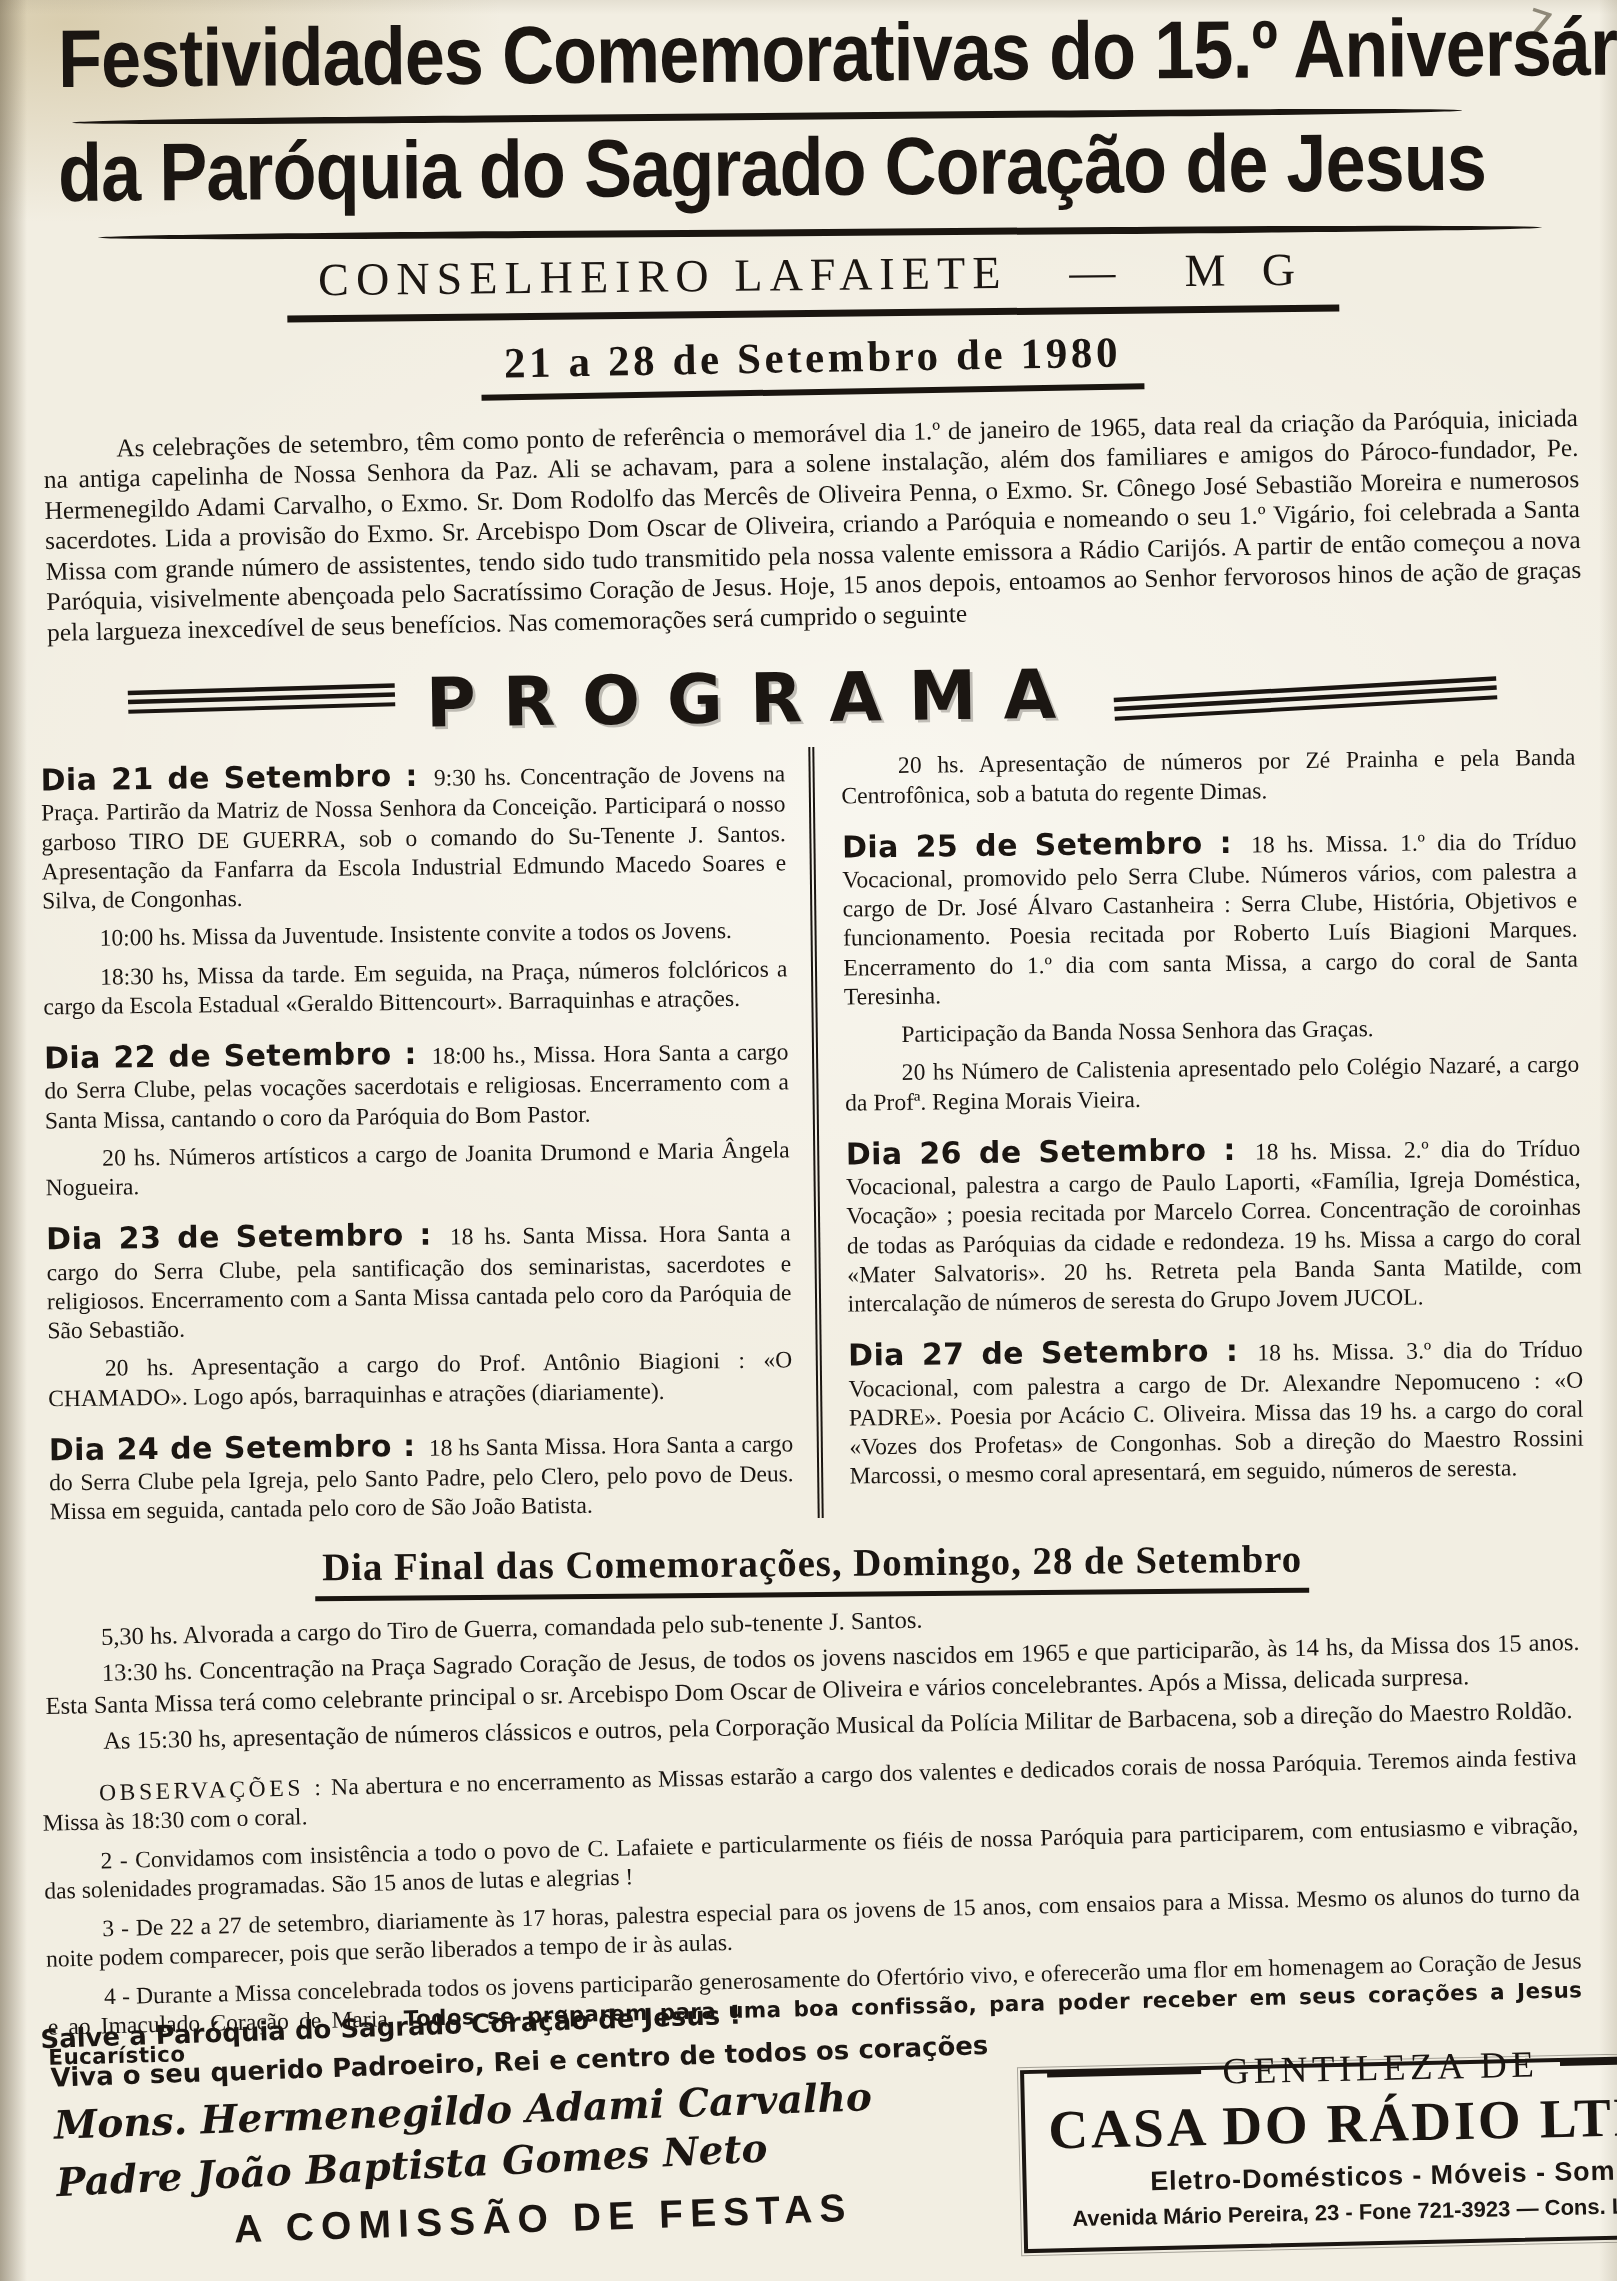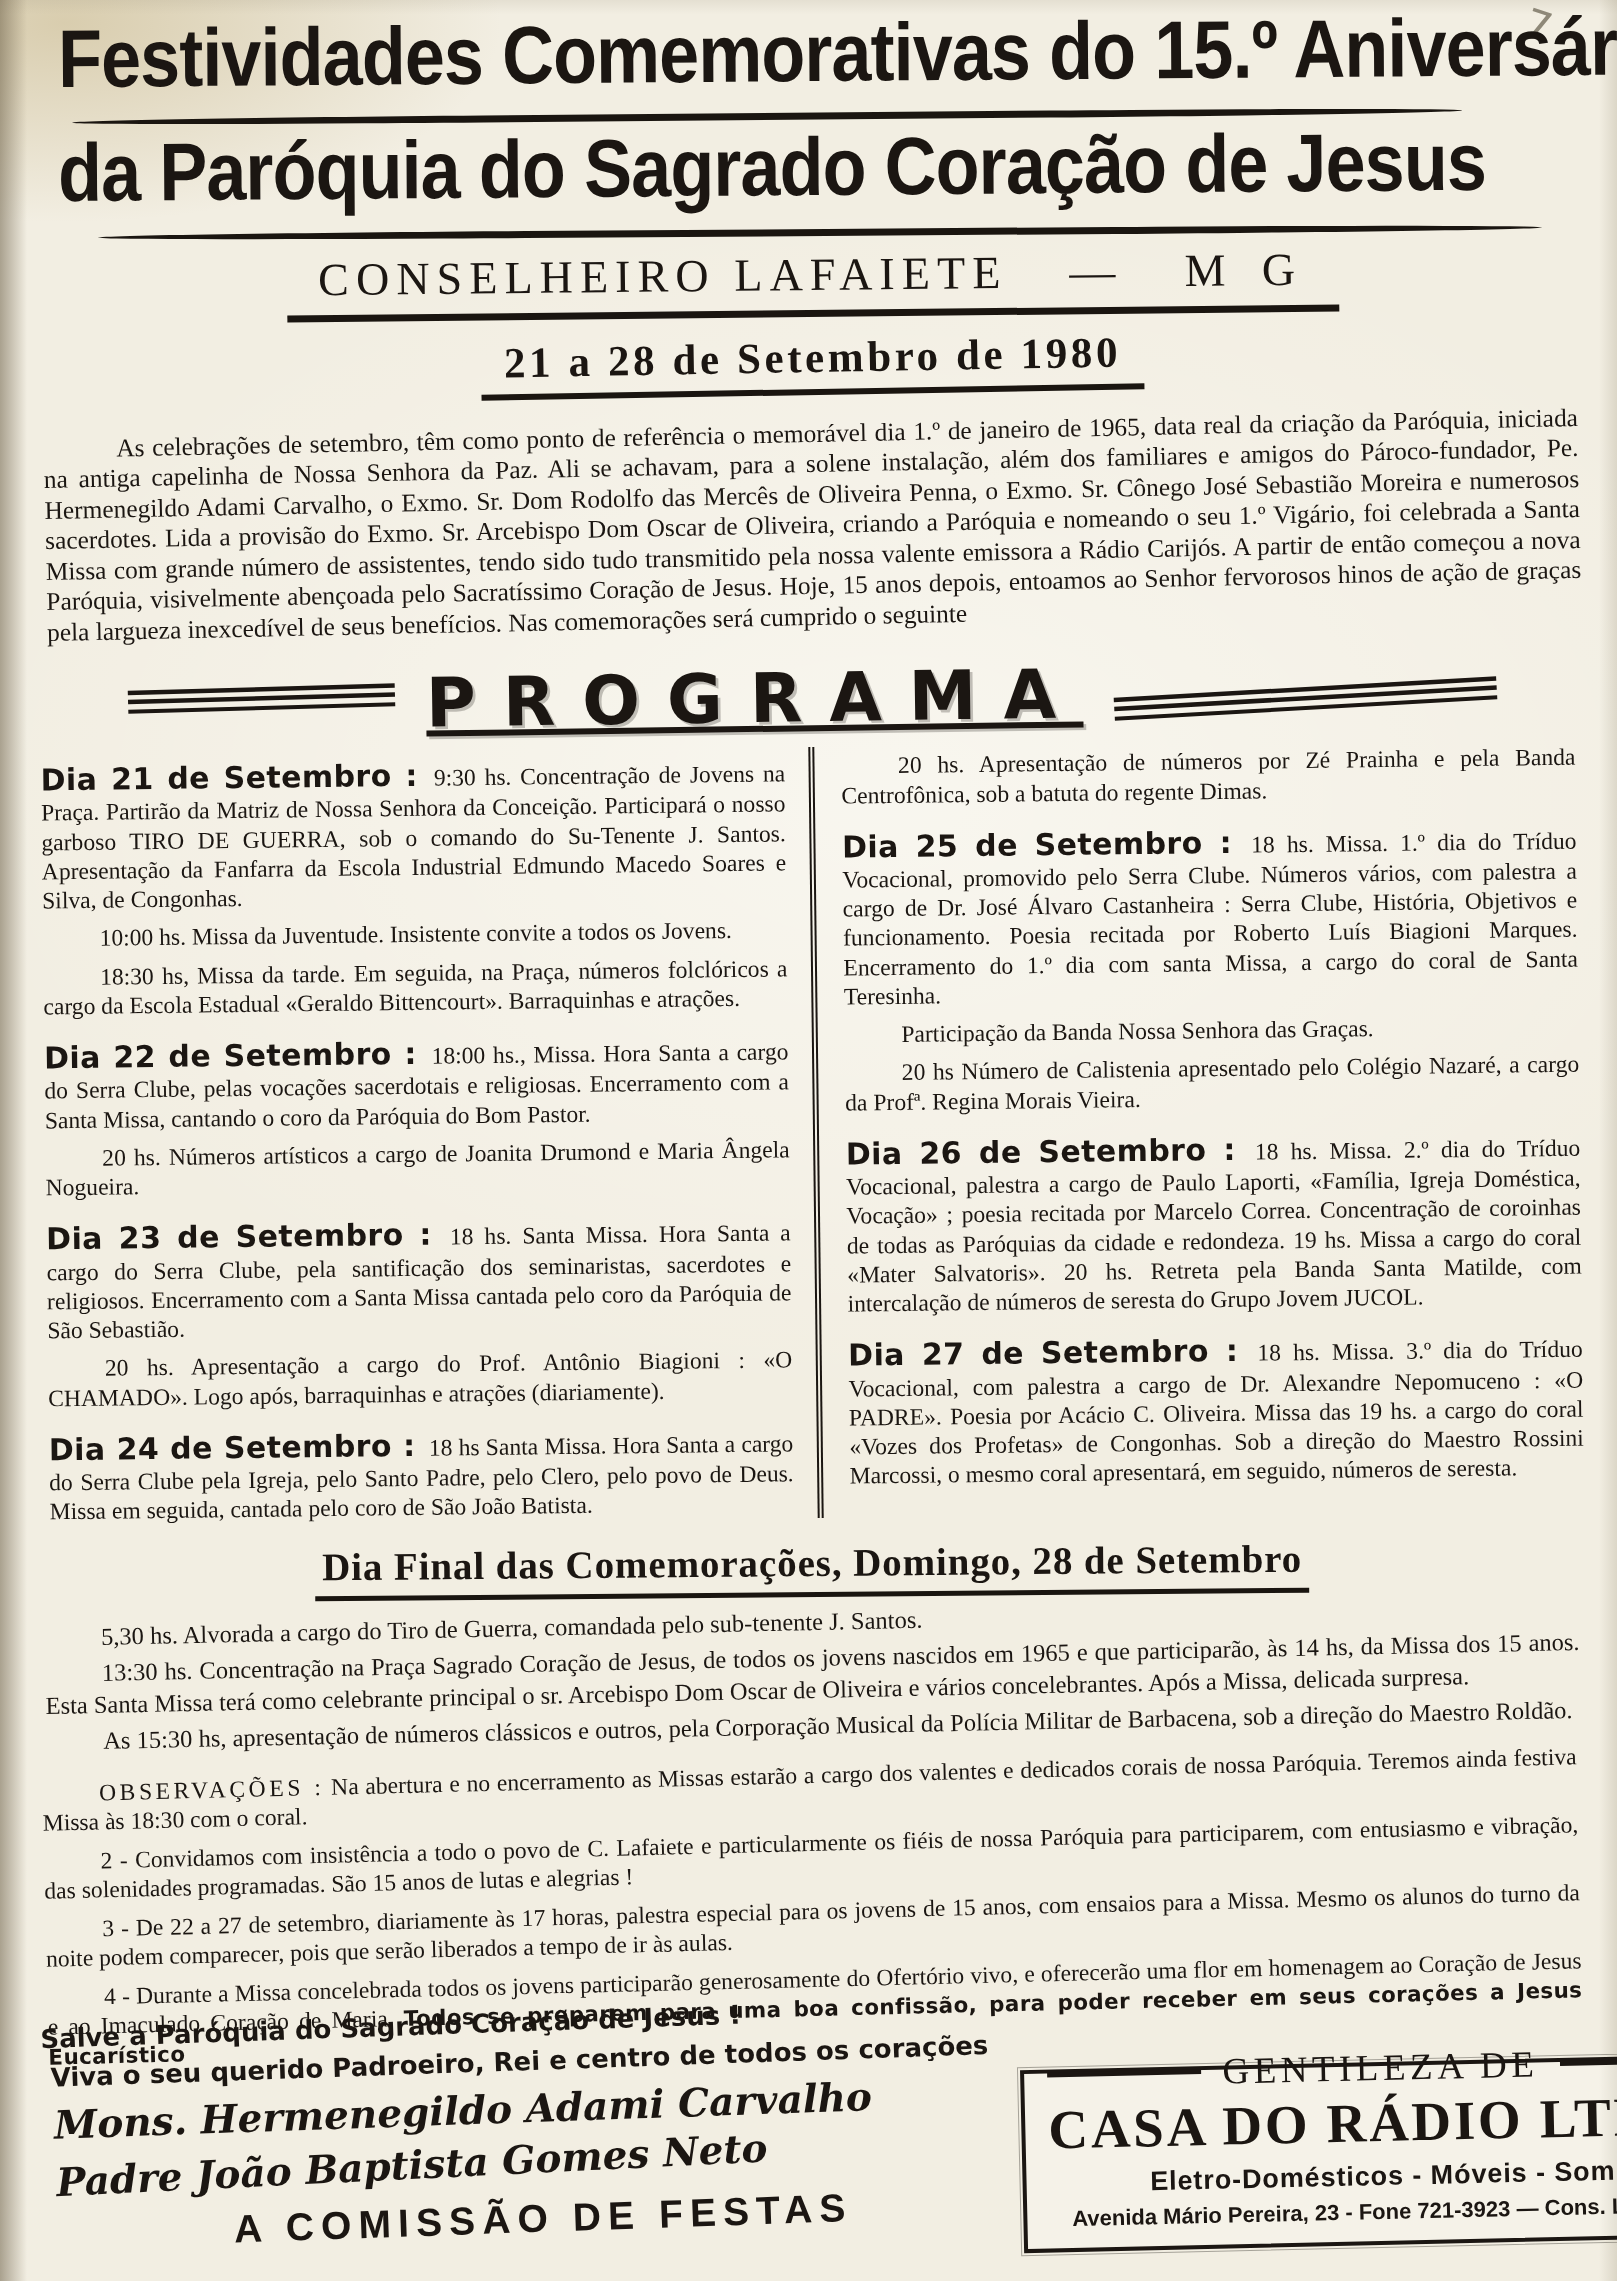--- a/index.html
+++ b/index.html
@@ -36,21 +36,21 @@
   .date-row{
     width:fit-content;margin:16px auto 0;font-weight:700;font-size:43px;letter-spacing:3.6px;
     border-bottom:6.2px solid #1a1510;padding:0 23px 7.1px;transform:rotate(-1deg);
   }
   
   .intro{
     margin:23px 0 0;font-size:25.4px;line-height:1.2;text-align:justify;text-indent:73px;
     transform:rotate(-1.2deg);
   }
   
-  .prog-row{display:flex;align-items:center;justify-content:center;gap:31px;margin:27px 0 5.3px;text-decoration:underline;}
+  .prog-row{display:flex;align-items:center;justify-content:center;gap:31px;margin:27px 0 5.3px;}
   .lines3{
     height:23px;background:
       linear-gradient(#1b1612,#1b1612) 0 0/100% 4.5px no-repeat,
       linear-gradient(#1b1612,#1b1612) 0 50%/100% 4.5px no-repeat,
       linear-gradient(#1b1612,#1b1612) 0 100%/100% 4.5px no-repeat;
   }
   .lines3.left{width:267px;transform:rotate(-1.6deg);}
   .lines3.right{width:383px;transform:rotate(-3.2deg);}
   .prog-title{
     font-family:"DejaVu Sans",sans-serif;font-weight:800;font-size:68px;letter-spacing:27px;

